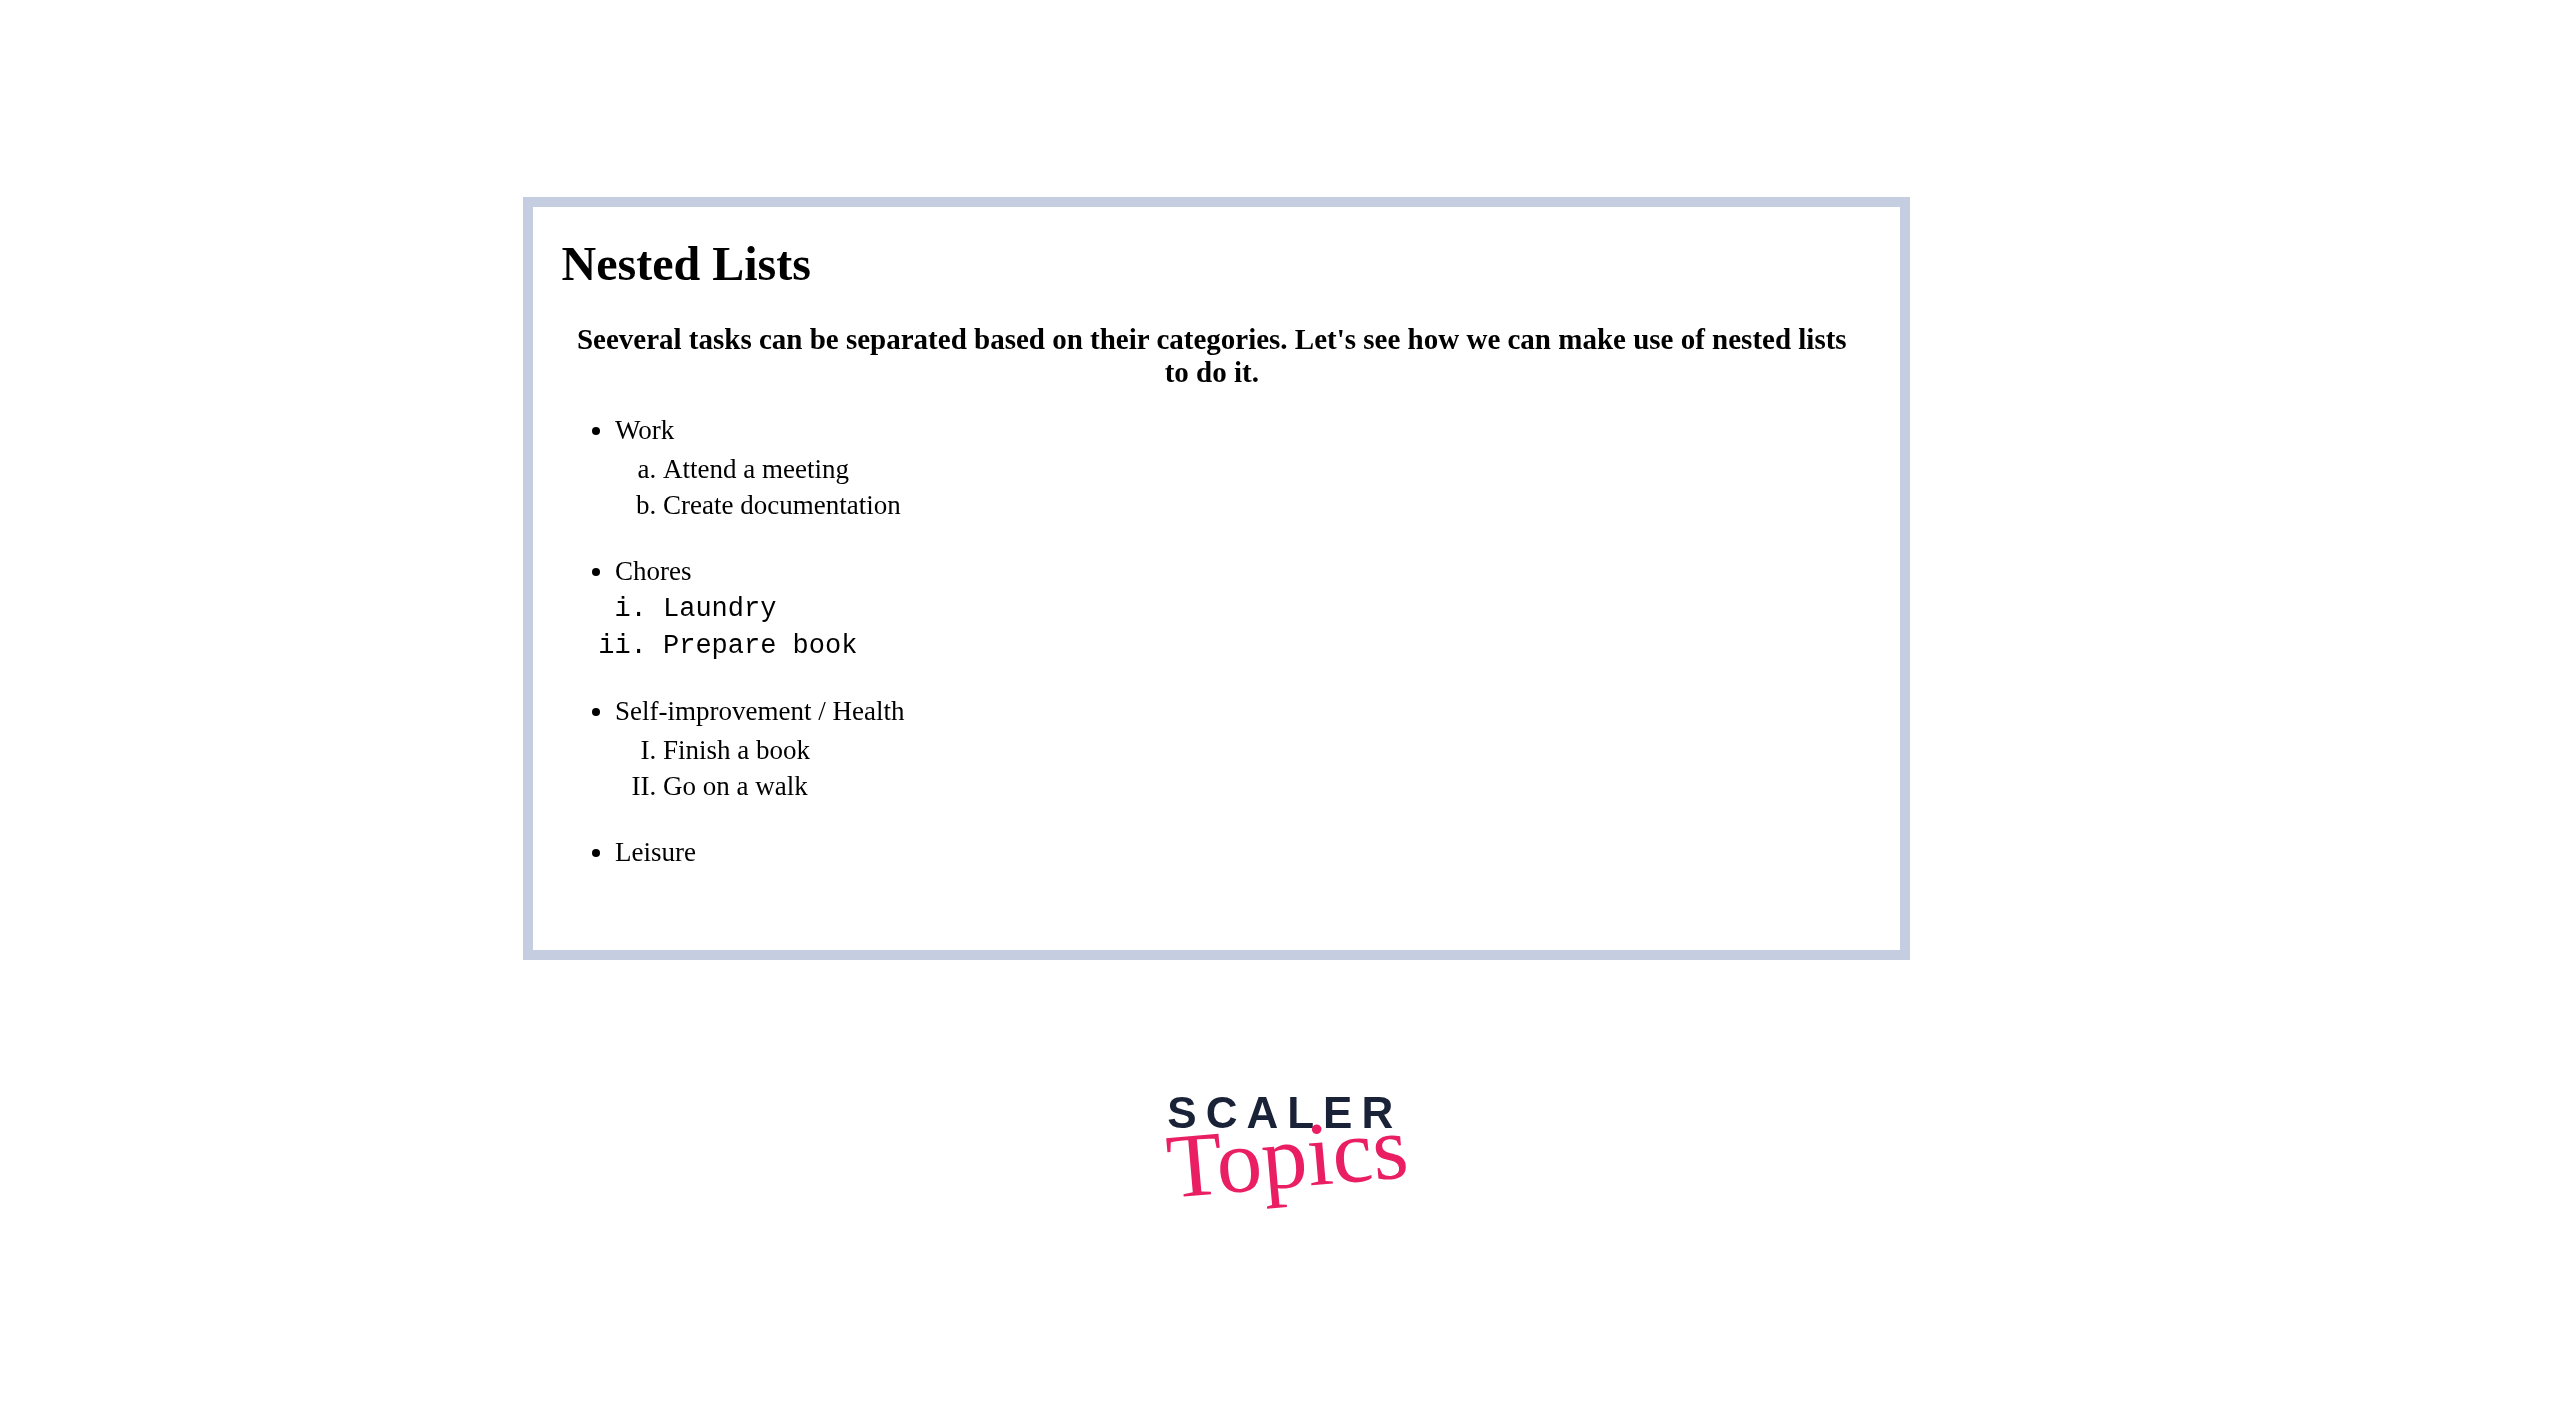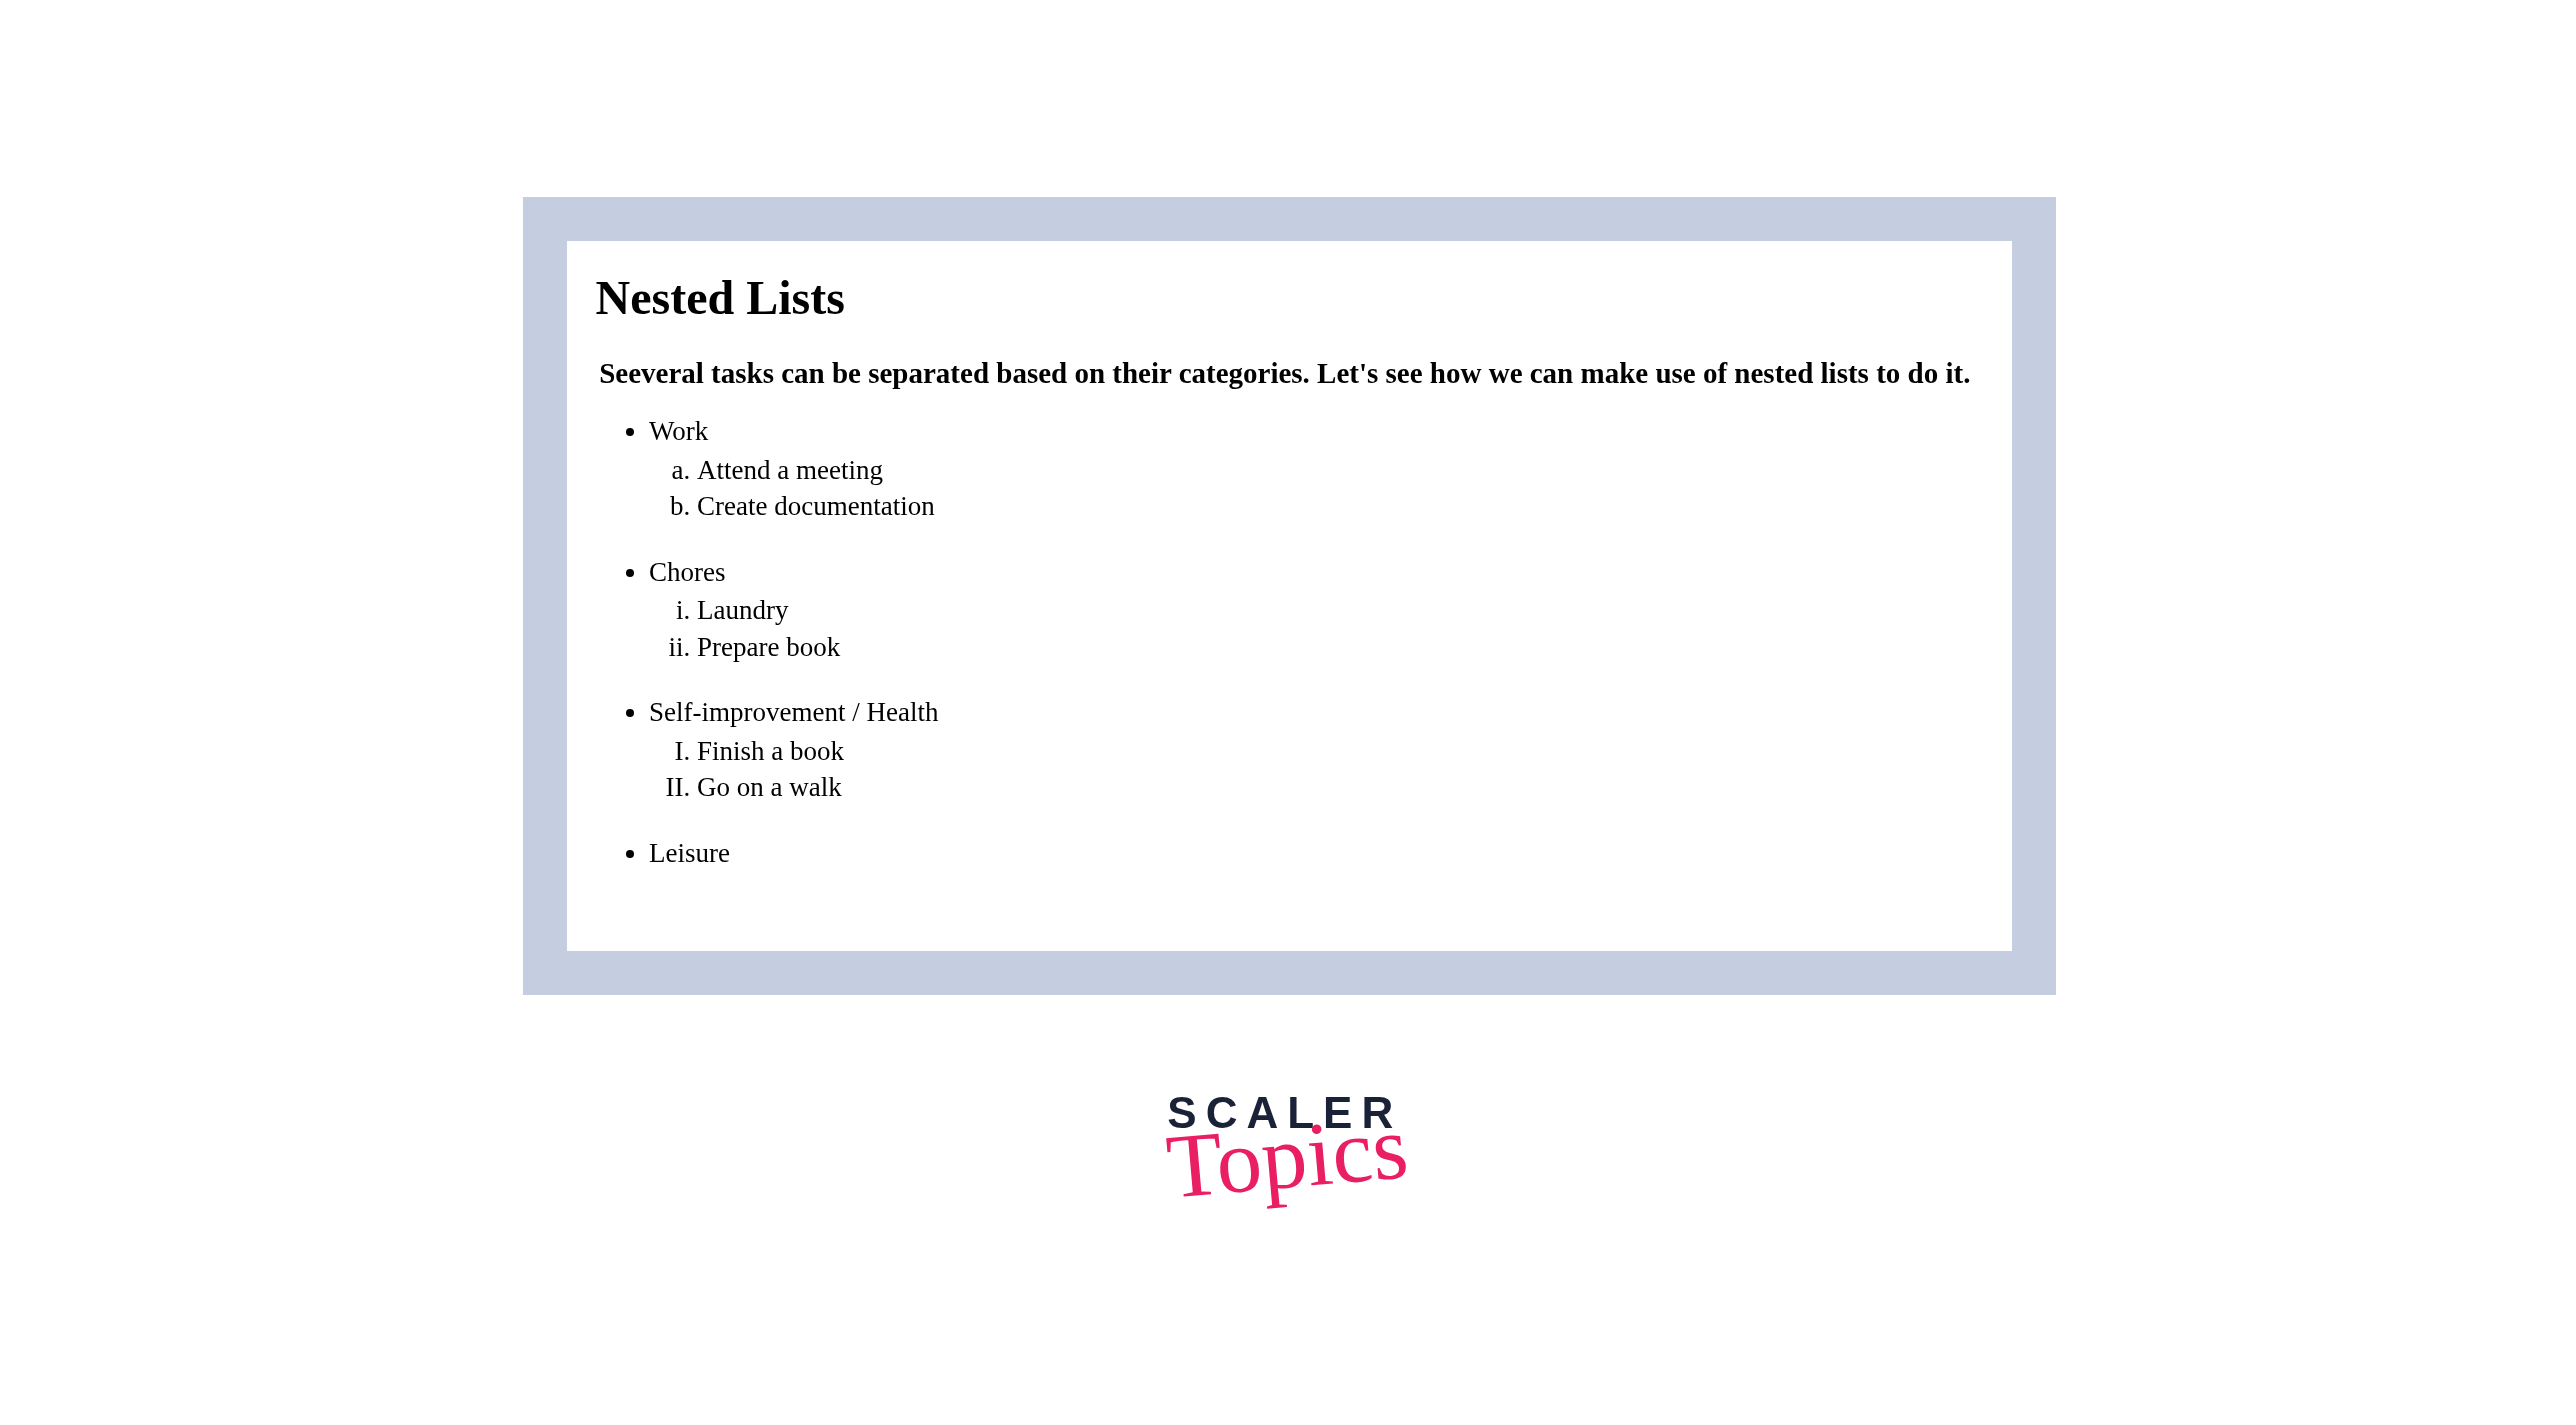--- a/index.html
+++ b/index.html
@@ -11,23 +11,23 @@
       font-family: 'Times New Roman', Times, serif;
       background: #ffffff;
       width: 2576px;
       height: 1425px;
       position: relative;
     }
     .container {
       position: absolute;
       left: 523px;
       top: 197px;
-      width: 1533px;
+      width: 1387px;
       background: #c5cee0;
-      padding: 44px;
+      padding: 10px;
     }
     .inner {
       background: #ffffff;
       padding: 29px 38px 68px 18px;
     }
     h1 {
       font-size: 48px;
       font-weight: bold;
       margin-bottom: 32px;
       margin-left: 10.6px;
@@ -49,21 +49,21 @@
       line-height: 1.35;
     }
     ul.outer > li:last-child {
       margin-bottom: 12px;
     }
     ol.nested {
       padding-left: 48px;
       margin-top: 2.3px;
     }
     ol.lower-alpha { list-style-type: lower-alpha; }
-    ol.lower-roman { list-style-type: lower-roman; }
+    ol.lower-roman { list-style-type: lower-roman; font-family: Liberation Mono, monospace; }
     ol.upper-roman { list-style-type: upper-roman; }
     ol.upper-alpha { list-style-type: upper-alpha; }
 
     .logo {
       position: absolute;
       left: 50%;
       top: 1091px;
       transform: translateX(-50%);
       text-align: left;
     }

